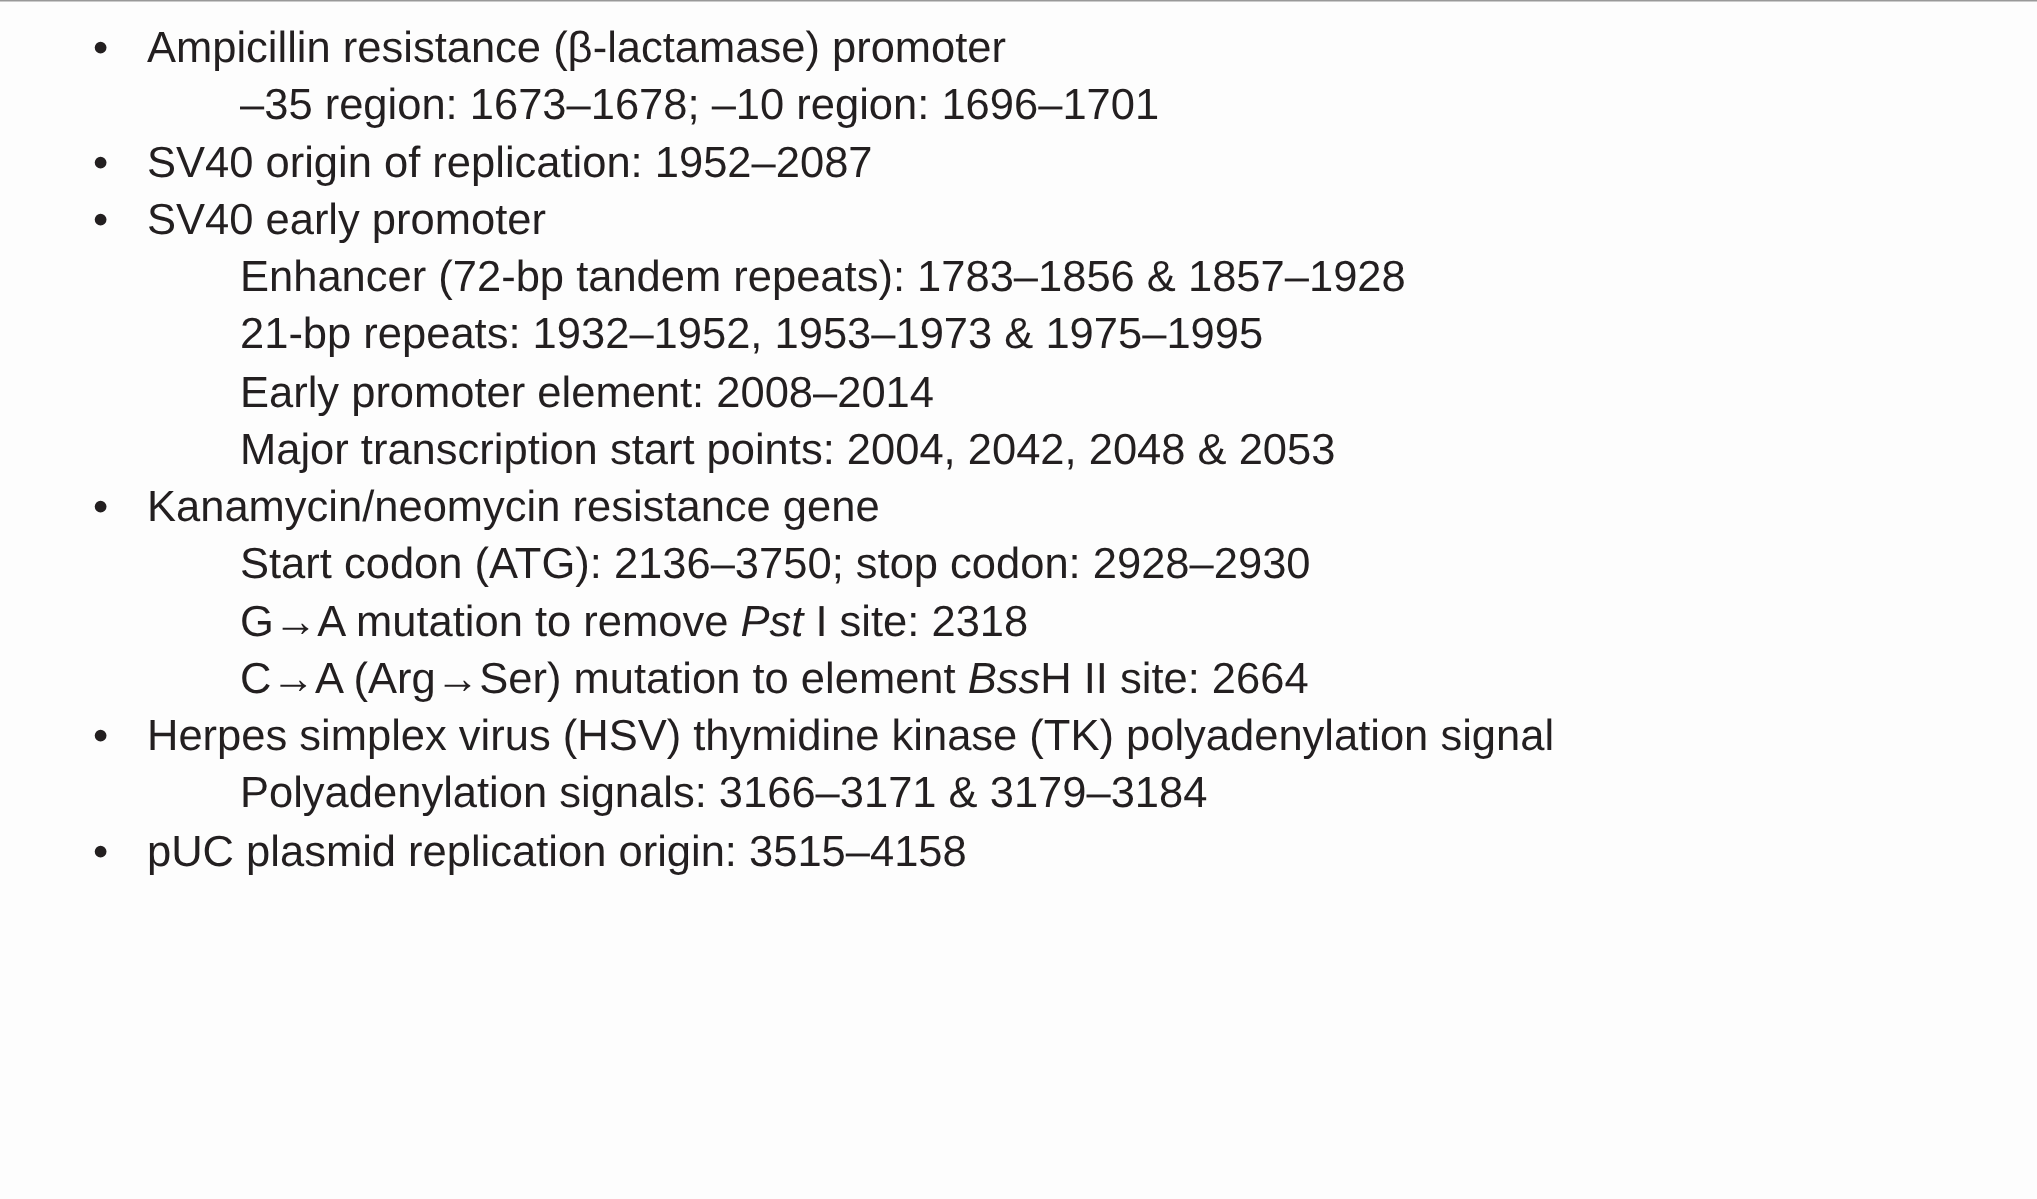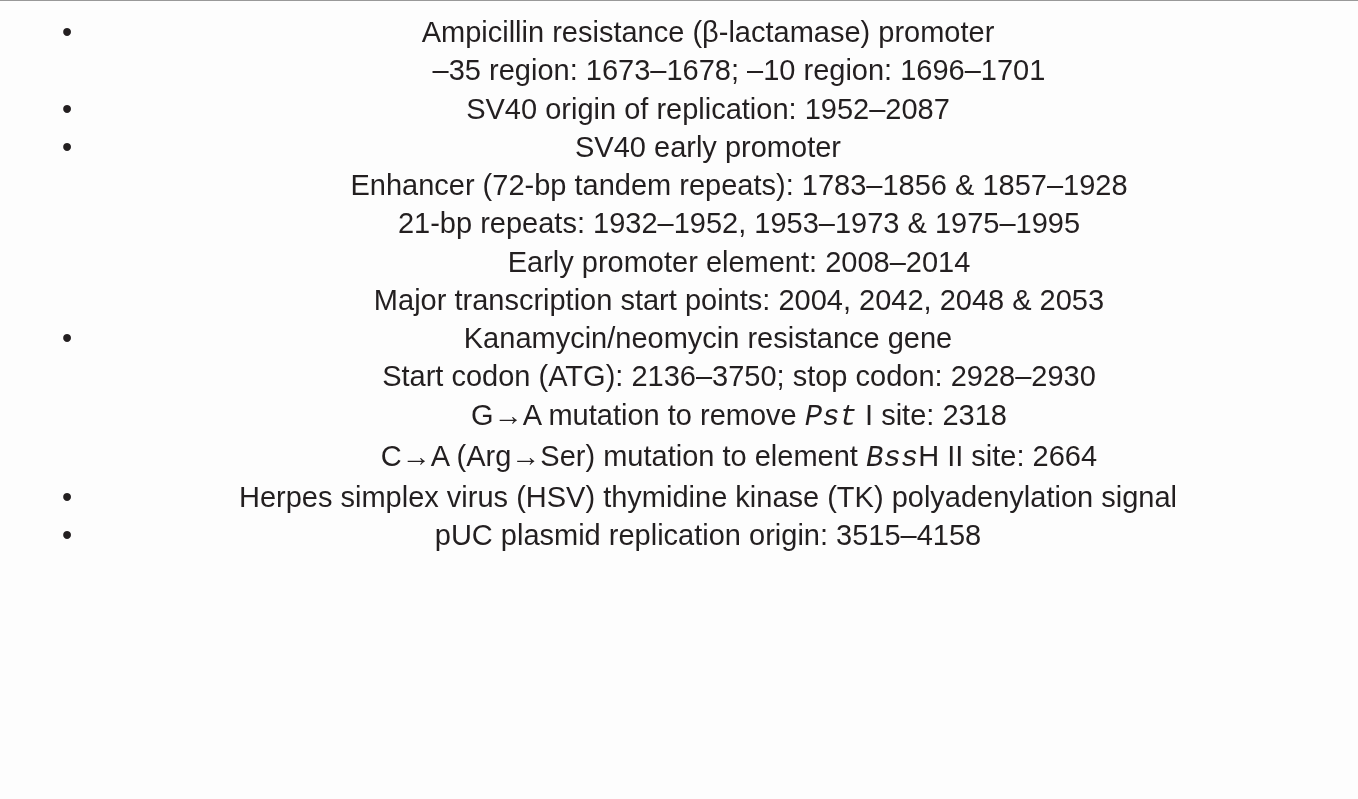--- a/index.html
+++ b/index.html
@@ -11,39 +11,38 @@
     color: #231f20;
     line-height: 1.32;
   }
   .page {
     padding: 8px 40px 20px 40px;
   }
   ul.top {
     list-style: none;
     margin: 0;
     padding: 0;
-    text-align: center;
   }
   ul.top > li {
     position: relative;
     padding-left: 58px;
     margin: 0;
   }
   ul.top > li::before {
     content: "•";
     position: absolute;
     left: 22px;
     top: 0;
     font-size: 29px;
     color: #231f20;
   }
   .sub {
     padding-left: 62px;
   }
-  .ital { font-style: italic; font-family: Liberation Mono, monospace; }
+  .ital { font-style: italic; }
   hr.hair {
     border: none;
     border-top: 1px solid #999;
     margin: 0 0 4px 0;
   }
 </style>
 </head>
 <body>
 
 <hr class="hair">
@@ -64,18 +63,19 @@
         <div class="sub">Major transcription start points: 2004, 2042, 2048 &amp; 2053</div>
       </li>
       <li>
         <div>Kanamycin/neomycin resistance gene</div>
         <div class="sub">Start codon (ATG): 2136–3750; stop codon: 2928–2930</div>
         <div class="sub"><span>G→A mutation to remove </span><span class="ital">Pst</span><span> I site: 2318</span></div>
         <div class="sub"><span>C→A (Arg→Ser) mutation to element </span><span class="ital">Bss</span><span>H II site: 2664</span></div>
       </li>
       <li>
         <div>Herpes simplex virus (HSV) thymidine kinase (TK) polyadenylation signal</div>
+        <div class="sub">Polyadenylation signals: 3166–3171 &amp; 3179–3184</div>
       </li>
       <li>
         <div>pUC plasmid replication origin: 3515–4158</div>
       </li>
     </ul>
 </div>
 
 </body></html>

